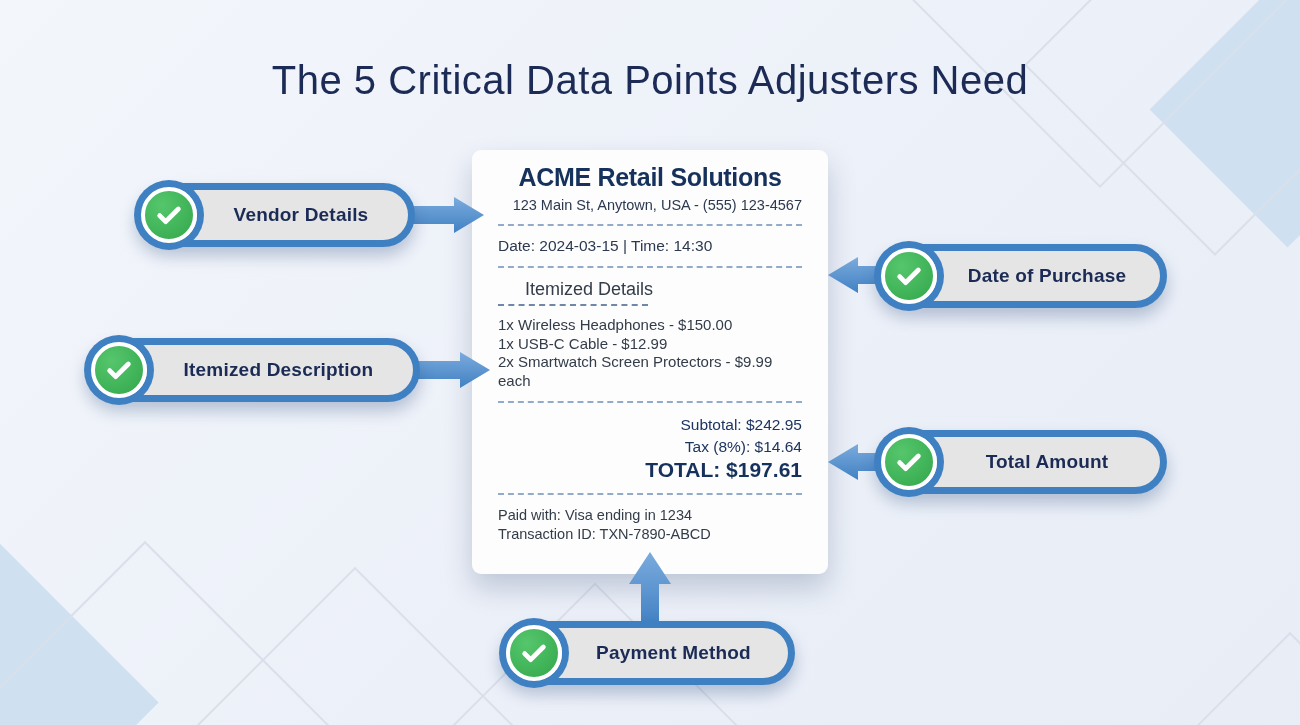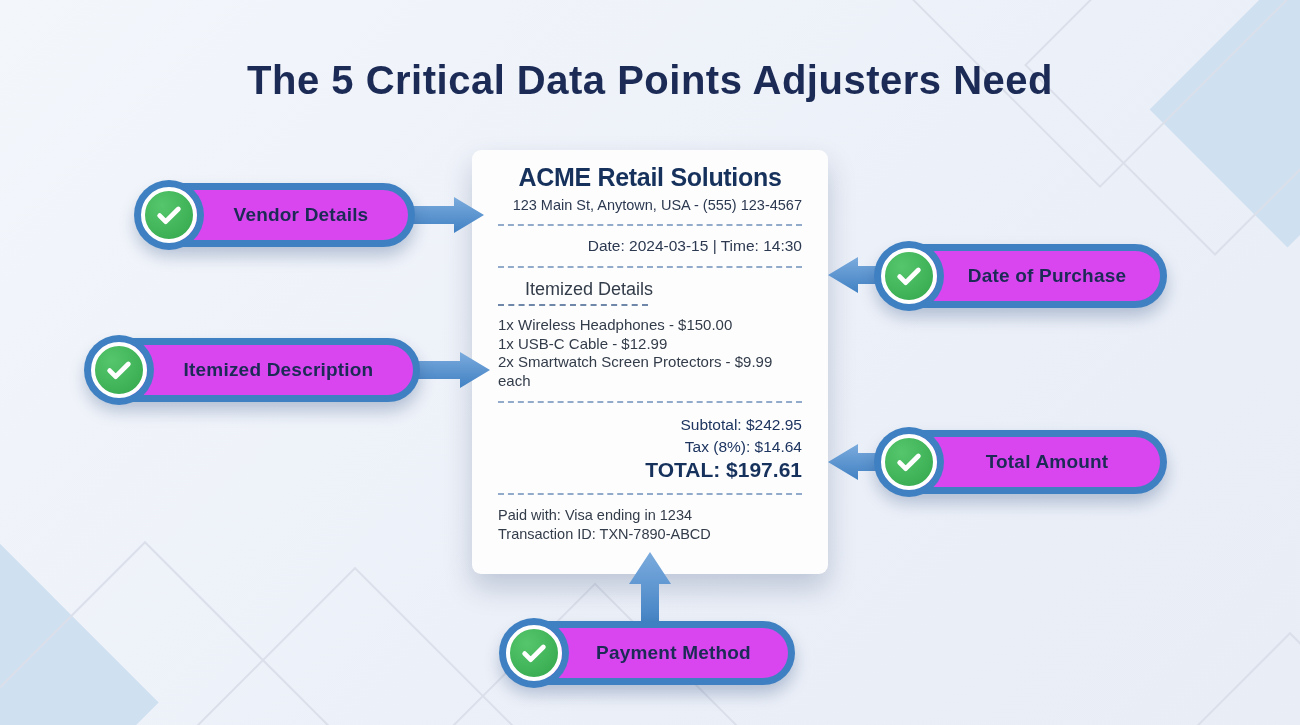--- a/index.html
+++ b/index.html
@@ -21,47 +21,47 @@
     background:linear-gradient(135deg,#f3f6fb 0%,#ecf0f8 55%,#e8edf6 100%);
     overflow:hidden;
   }
   
   .diamond{position:absolute;transform:rotate(45deg);pointer-events:none;z-index:0;}
   .diamond.fill{background:#cfe0f1;}
   .diamond.line{border:2px solid #dbdfea;background:transparent;}
   
   .title{
     position:absolute;left:0;right:0;top:58px;z-index:2;
-    text-align:center;font-size:40px;font-weight:700;color:var(--navy);
+    text-align:center;font-size:40px;font-weight:400;color:var(--navy);
     letter-spacing:.5px;
   }
   
   .receipt{
     position:absolute;left:472px;top:150px;width:356px;height:424px;z-index:1;
     background:#fdfdfe;border-radius:9px;
     box-shadow:0 14px 28px rgba(28,56,98,.22);
     display:flex;flex-direction:row;
   }
   .receipt-bar{height:13px;background:var(--accent_blue);border-radius:9px 9px 0 0;flex:none;}
   .receipt-bar.bottom{height:11px;border-radius:0 0 9px 9px;margin-top:auto;}
   .receipt-body{padding:13px 26px 0 26px;color:var(--receipt_text);}
   .store-name{font-size:25px;font-weight:700;color:var(--receipt_navy);text-align:center;letter-spacing:-.3px;}
   .store-address{font-size:14.5px;text-align:right;margin-top:5px;color:#2c3950;}
   .dash-line{border-top:2px dashed var(--dash);margin:11px 0;}
   .dash-line.short{width:150px;margin:4px 0 10px 0;border-top:2px dashed #6f87a8;}
-  .datetime{font-size:15.5px;text-align:right;color:#2c3950;}
+  .datetime{font-size:15.5px;text-align:left;color:#2c3950;}
   .itemized-heading{font-size:18px;color:var(--receipt_text);margin-left:27px;}
   .item-line{font-size:15px;line-height:18.5px;color:var(--receipt_text);}
   .totals{text-align:right;margin-top:2px;}
   .sub-line{font-size:15.5px;color:#1e3560;line-height:22px;}
   .total-line{font-size:21px;font-weight:800;color:var(--receipt_navy);margin-top:0;}
   .pay-line{font-size:14.5px;line-height:18.5px;color:var(--receipt_text);}
   
   .pill{
-    position:absolute;z-index:3;height:64px;background:#d946ef;
+    position:absolute;z-index:3;height:64px;background:#e5e5e5;
     border:7px solid var(--accent_blue);border-radius:34px;
     box-shadow:0 9px 16px rgba(30,64,120,.28);
   }
   .badge{
     position:absolute;left:-1px;top:50%;transform:translateY(-50%);
     width:56px;height:56px;border-radius:50%;
     background:radial-gradient(circle at 35% 30%,#55c66c,#33a64c);
     border:4px solid #fff;
     box-shadow:0 0 0 7px var(--accent_blue);
     display:flex;align-items:center;justify-content:center;

